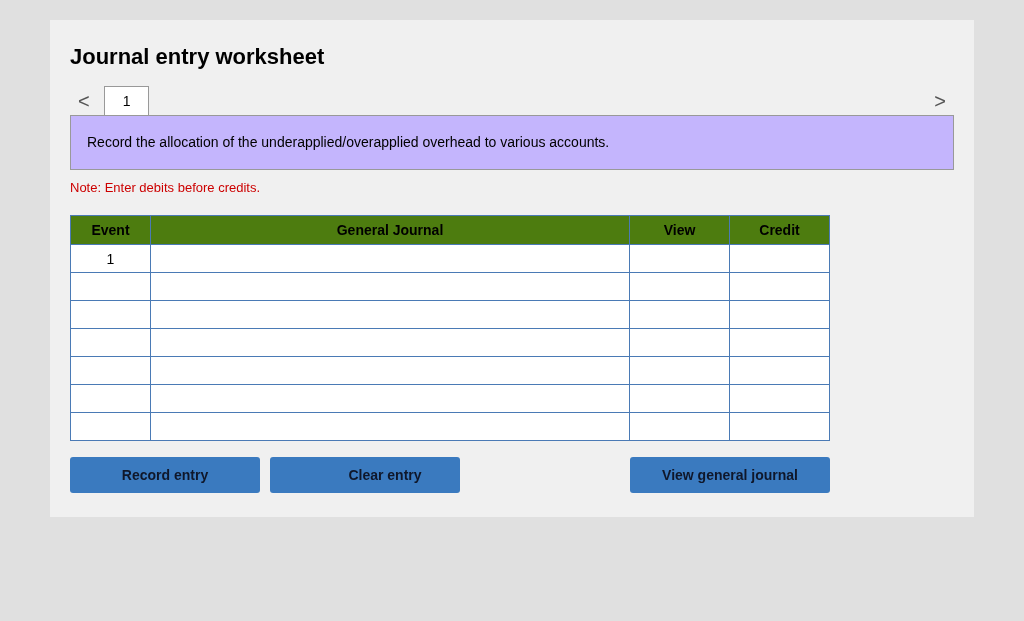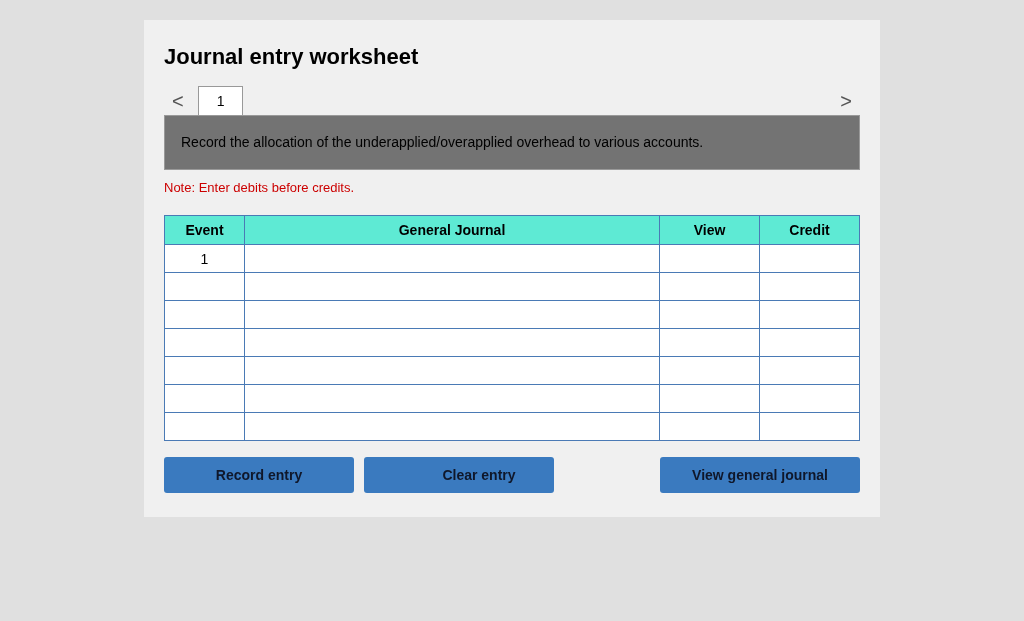--- a/index.html
+++ b/index.html
@@ -10,21 +10,21 @@
       font-size: 14px;
       display: flex;
       justify-content: center;
       align-items: flex-start;
       min-height: 621px;
       padding: 20px;
     }
 
     .page-container {
       background: #f0f0f0;
-      width: 736px;
+      width: 924px;
       padding: 24px 20px 24px 20px;
       position: relative;
     }
 
     .page-title {
       font-size: 22px;
       font-weight: bold;
       color: #000;
       margin-bottom: 16px;
     }
@@ -57,21 +57,21 @@
       text-align: center;
       margin-left: 6px;
     }
 
     .nav-arrow-right {
       margin-left: auto;
     }
 
     .content-box {
       border: 1px solid #999;
-      background: #737373;
+      background: #c4b5fd;
       padding: 16px;
       margin-bottom: 10px;
     }
 
     .instruction-text {
       font-size: 14px;
       color: #000;
       line-height: 1.5;
     }
 
@@ -82,21 +82,21 @@
     }
 
     table {
       width: 100%;
       border-collapse: collapse;
       margin-bottom: 16px;
       max-width: 760px;
     }
 
     thead tr th {
-      background: #5eead4;
+      background: #4d7c0f;
       color: #000;
       font-weight: bold;
       border: 1px solid #4a7ab5;
       padding: 6px 8px;
       text-align: center;
       font-size: 14px;
     }
 
     tbody tr td {
       border: 1px solid #4a7ab5;

